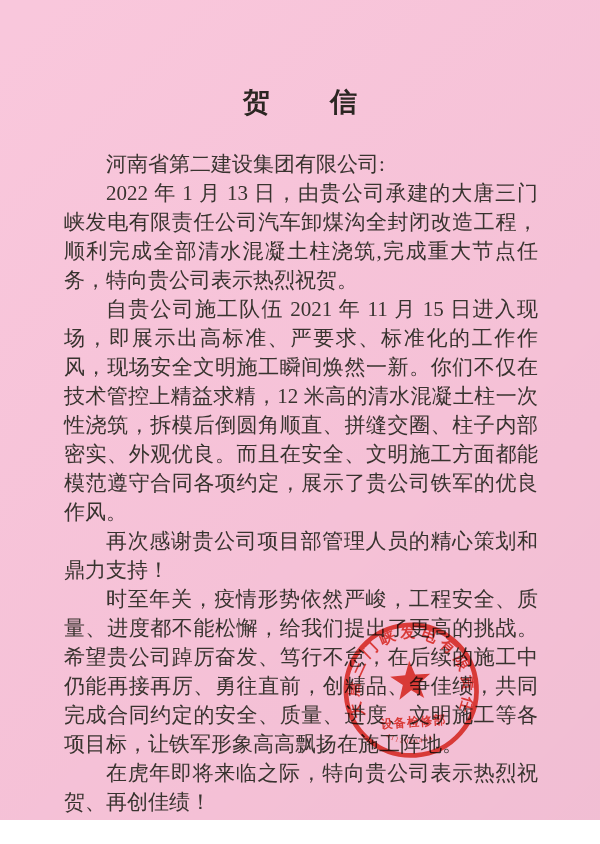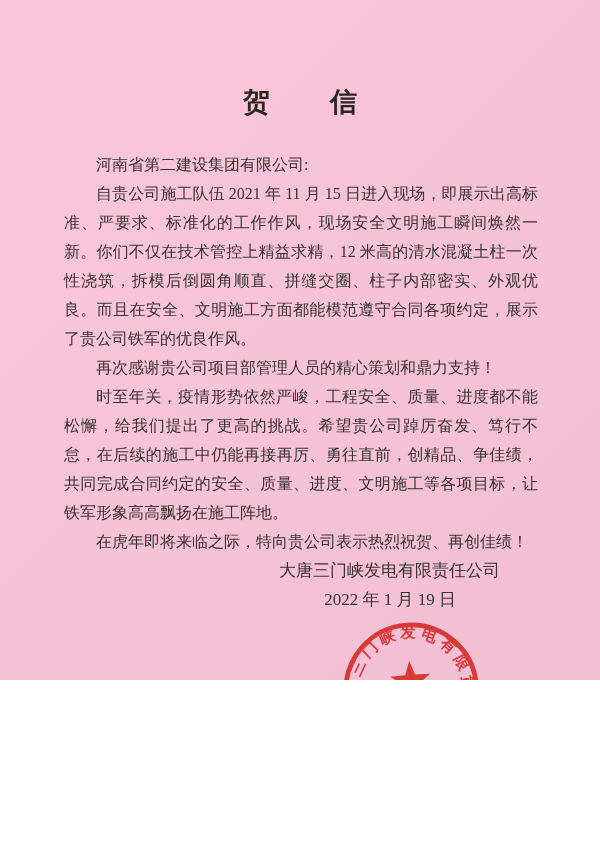--- a/index.html
+++ b/index.html
@@ -1,38 +1,38 @@
 <!DOCTYPE html>
 <html><head>
 <meta charset="utf-8">
 <style>
   html,body{margin:0;padding:0;}
   .page{
     position:relative;
-    width:600px;height:680px;
+    width:600px;height:820px;
     background:#f9c4da;
     background-image:linear-gradient(135deg, rgba(255,255,255,.06) 0%, rgba(0,0,0,.015) 60%, rgba(0,0,0,.03) 100%);
     font-family:"Liberation Serif","DejaVu Serif",serif;
     color:#38332f;
     overflow:hidden;
     box-sizing:border-box;
   }
   .content{
     padding:84px 62px 0 64px;
   }
   .title{
     text-align:center;
     font-size:27px;
     font-weight:bold;
     color:#2b2622;
     letter-spacing:2px;
     margin:0 0 30px 0;
   }
   .body-text{
-    font-size:16px;
+    font-size:21px;
     line-height:29px;
     text-align:justify;
   }
   .salutation{
     margin:0;
   }
   .body-text p{
     margin:0;
     text-indent:2em;
   }
@@ -76,20 +76,21 @@
 <body>
 
 <div class="page">
   <div class="content">
 
     <h1 class="title">贺　　信</h1>
 
     <div class="body-text">
       <p class="salutation">河南省第二建设集团有限公司:</p>
 
+      <p>2022 年 1 月 13 日，由贵公司承建的大唐三门峡发电有限责任公司汽车卸煤沟全封闭改造工程，顺利完成全部清水混凝土柱浇筑,完成重大节点任务，特向贵公司表示热烈祝贺。</p>
       <p>自贵公司施工队伍 2021 年 11 月 15 日进入现场，即展示出高标准、严要求、标准化的工作作风，现场安全文明施工瞬间焕然一新。你们不仅在技术管控上精益求精，12 米高的清水混凝土柱一次性浇筑，拆模后倒圆角顺直、拼缝交圈、柱子内部密实、外观优良。而且在安全、文明施工方面都能模范遵守合同各项约定，展示了贵公司铁军的优良作风。</p>
       <p>再次感谢贵公司项目部管理人员的精心策划和鼎力支持！</p>
       <p>时至年关，疫情形势依然严峻，工程安全、质量、进度都不能松懈，给我们提出了更高的挑战。希望贵公司踔厉奋发、笃行不怠，在后续的施工中仍能再接再厉、勇往直前，创精品、争佳绩，共同完成合同约定的安全、质量、进度、文明施工等各项目标，让铁军形象高高飘扬在施工阵地。</p>
       <p>在虎年即将来临之际，特向贵公司表示热烈祝贺、再创佳绩！</p>
     </div>
 
     <div class="signature">
       <div class="sig-line sig-company">大唐三门峡发电有限责任公司</div>
       <div class="sig-line sig-date">2022 年 1 月 19 日</div>
     </div>

